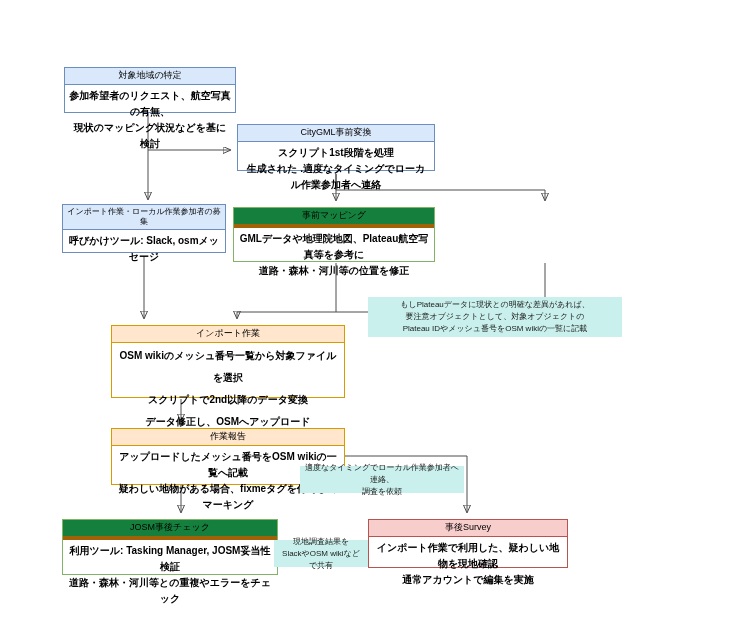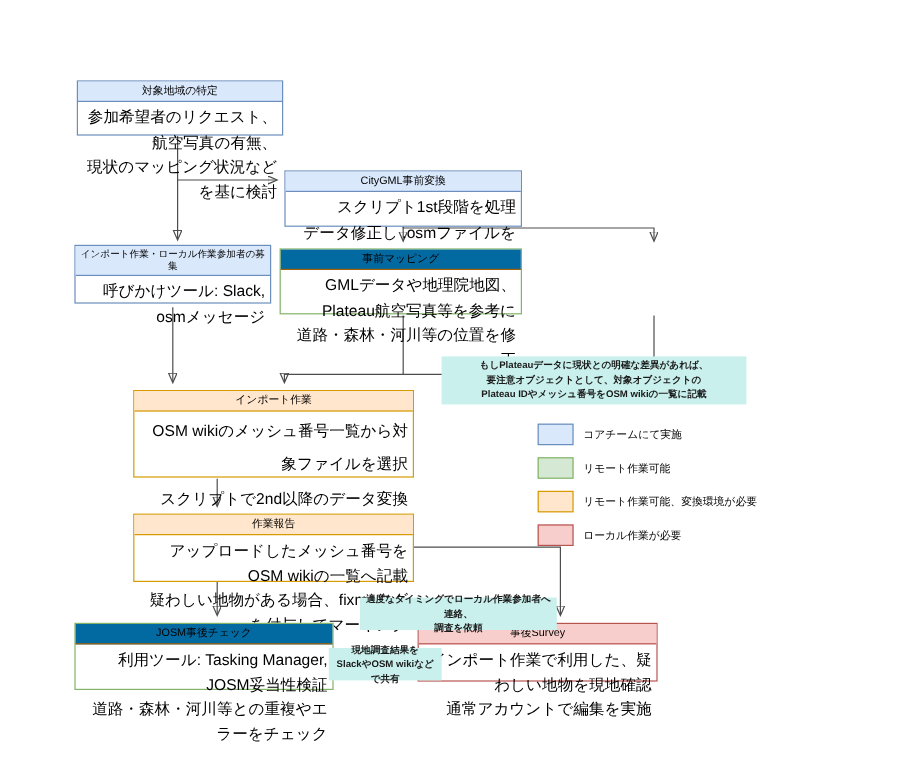--- a/index.html
+++ b/index.html
@@ -6,34 +6,34 @@
   * { margin:0; padding:0; box-sizing:border-box; }
   html,body { background:#ffffff; }
   body { font-family:"Liberation Sans","DejaVu Sans",sans-serif; color:#000; }
   .canvas { position:relative; width:750px; height:637px; background:#fff; overflow:hidden; }
 
   .edges { position:absolute; left:0; top:0; pointer-events:none; }
   .edges path { stroke:#4d4d4d; stroke-width:1; fill:none; }
 
   .node { position:absolute; background:#fff; border:1px solid #666; display:flex; flex-direction:column; }
   .node-header { flex:0 0 auto; text-align:center; font-size:9px; padding:2px 2px 3px; line-height:1.2; }
-  .node-body { flex:1 1 auto; font-size:13px; line-height:1.6; padding:3px 4px; white-space:pre-line; text-align:right; }
+  .node-body { flex:1 1 auto; font-size:10px; line-height:1.6; padding:3px 4px; white-space:pre-line; text-align:center;font-weight:bold; }
   .hdr-sm .node-header { font-size:8px; }
   .body-spread .node-body { line-height:2.2; padding-top:2px; }
 
   .theme-blue   { border-color:#6c8ebf; }
   .theme-blue   .node-header { background:#dae8fc; border-bottom:1px solid #6c8ebf; }
   .theme-green  { border-color:#82b366; }
-  .theme-green  .node-header { background:#0369a1; border-bottom:1px solid #a16207; }
+  .theme-green  .node-header { background:#15803d; border-bottom:4px solid #a16207; }
   .theme-orange { border-color:#d79b00;margin-left:47px; }
   .theme-orange .node-header { background:#ffe6cc; border-bottom:1px solid #d79b00; }
   .theme-red    { border-color:#b85450; }
   .theme-red    .node-header { background:#f8cecc; border-bottom:1px solid #b85450; }
 
-  .note { position:absolute; background:#c9f0ec; color:#1a1a1a; font-size:8px; font-weight:bold;
+  .note { position:absolute; background:#c9f0ec; color:#1a1a1a; font-size:8px; font-weight:normal;
           line-height:1.5; white-space:pre-line; text-align:center;
           display:flex; align-items:center; justify-content:center; padding:2px 4px; }
 
   .legend { position:absolute; left:448px; top:353px; display:flex; flex-direction:column; gap:10px; }
   .legend-row { display:flex; align-items:center; gap:8px; height:18px; }
   .swatch { display:inline-block; width:30px; height:18px; flex:0 0 auto; }
   .legend-label { font-size:9px; white-space:nowrap; }
 </style>
 </head>
 <body>
@@ -58,24 +58,24 @@
     <path d="M298,456 H467 V512" marker-end="url(#ah)"></path>
     <path d="M368,545 H281" marker-end="url(#ah)"></path>
   </svg>
 
   <div class="node theme-blue" style="left:64px;top:67px;width:172px;height:46px">
     <div class="node-header">対象地域の特定</div>
     <div class="node-body">参加希望者のリクエスト、航空写真の有無、
 現状のマッピング状況などを基に検討</div>
   </div>
 
-  <div class="node theme-blue" style="left:237px;top:142px;width:198px;height:47px">
+  <div class="node theme-blue" style="left:237px;top:124px;width:198px;height:47px">
     <div class="node-header">CityGML事前変換</div>
     <div class="node-body">スクリプト1st段階を処理
-データ修正し .osmファイルをGithubへアップロード</div>
+生成された .適度なタイミングでローカル作業参加者へ連絡</div>
   </div>
 
   <div class="node theme-blue hdr-sm" style="left:62px;top:204px;width:164px;height:49px">
     <div class="node-header">インポート作業・ローカル作業参加者の募集</div>
     <div class="node-body">呼びかけツール: Slack, osmメッセージ</div>
   </div>
 
   <div class="node theme-green" style="left:233px;top:207px;width:202px;height:55px">
     <div class="node-header">事前マッピング</div>
     <div class="node-body">GMLデータや地理院地図、Plateau航空写真等を参考に
@@ -95,46 +95,28 @@
     <div class="node-body">アップロードしたメッシュ番号をOSM wikiの一覧へ記載
 疑わしい地物がある場合、fixmeタグを付与してマーキング</div>
   </div>
 
   <div class="node theme-green" style="left:62px;top:519px;width:216px;height:56px">
     <div class="node-header">JOSM事後チェック</div>
     <div class="node-body">利用ツール: Tasking Manager, JOSM妥当性検証
 道路・森林・河川等との重複やエラーをチェック</div>
   </div>
 
-  <div class="node theme-red" style="left:348px;top:519px;width:200px;height:49px">
+  <div class="node theme-red" style="left:368px;top:519px;width:200px;height:49px">
     <div class="node-header">事後Survey</div>
     <div class="node-body">インポート作業で利用した、疑わしい地物を現地確認
 通常アカウントで編集を実施</div>
   </div>
 
   <div class="note" style="left:368px;top:297px;width:254px;height:40px">もしPlateauデータに現状との明確な差異があれば、
 要注意オブジェクトとして、対象オブジェクトの
 Plateau IDやメッシュ番号をOSM wikiの一覧に記載</div>
-  <div class="note" style="left:300px;top:498px;width:164px;height:27px">適度なタイミングでローカル作業参加者へ連絡、
+  <div class="note" style="left:300px;top:466px;width:164px;height:27px">適度なタイミングでローカル作業参加者へ連絡、
 調査を依頼</div>
   <div class="note" style="left:274px;top:540px;width:94px;height:27px">現地調査結果を
 SlackやOSM wikiなどで共有</div>
 
-  <div class="legend">
-    <div class="legend-row">
-      <span class="swatch" style="background:#dae8fc;border:1px solid #6c8ebf"></span>
-      <span class="legend-label">コアチームにて実施</span>
-    </div>
-    <div class="legend-row">
-      <span class="swatch" style="background:#d5e8d4;border:1px solid #82b366"></span>
-      <span class="legend-label">リモート作業可能</span>
-    </div>
-    <div class="legend-row">
-      <span class="swatch" style="background:#ffe6cc;border:1px solid #d79b00"></span>
-      <span class="legend-label">リモート作業可能、変換環境が必要</span>
-    </div>
-    <div class="legend-row">
-      <span class="swatch" style="background:#f8cecc;border:1px solid #b85450"></span>
-      <span class="legend-label">ローカル作業が必要</span>
-    </div>
-  </div>
 
 </div>
 
 </body></html>

